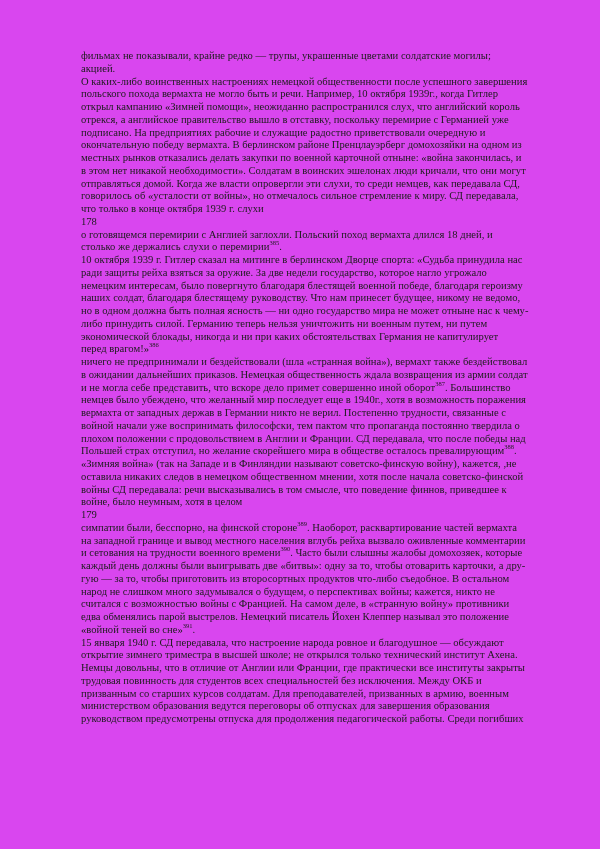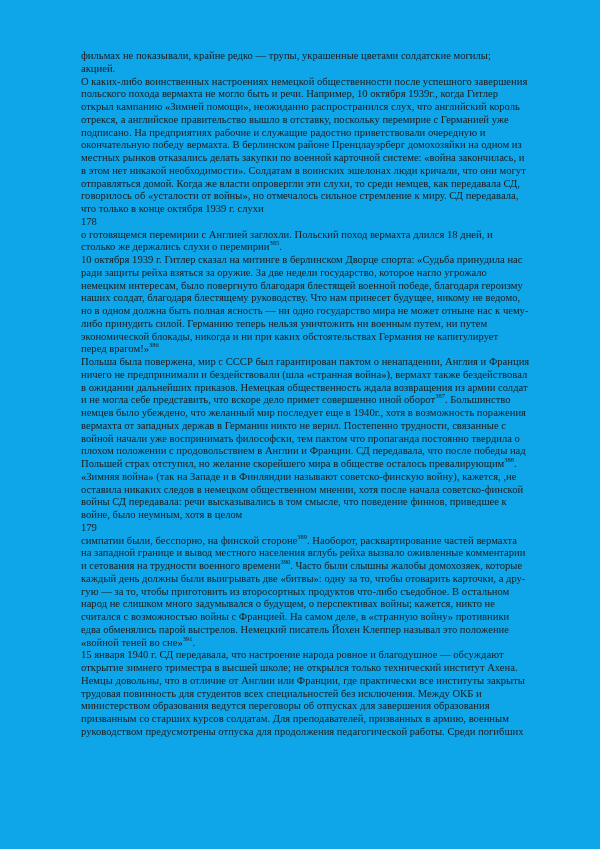--- a/index.html
+++ b/index.html
@@ -9,21 +9,21 @@
   }
   body {
     width: 600px;
     height: 849px;
     overflow: hidden;
   }
   .page {
     box-sizing: border-box;
     width: 600px;
     height: 849px;
-    background: #0ea5e9;
+    background: #d946ef;
     padding: 50px 30px 0 81px;
   }
   .textblock {
     width: 470px;
   }
   .line {
     font-family: "Liberation Serif", "DejaVu Serif", serif;
     font-size: 10.6px;
     line-height: 12.75px;
     color: #1c1c1c;
@@ -42,37 +42,36 @@
 <div class="page">
   <div class="textblock">
       <div class="line">фильмах не показывали, крайне редко — трупы, украшенные цветами солдатские могилы;</div>
       <div class="line">акцией.</div>
       <div class="line">О каких-либо воинственных настроениях немецкой общественности после успешного завершения</div>
       <div class="line">польского похода вермахта не могло быть и речи. Например, 10 октября 1939г., когда Гитлер</div>
       <div class="line">открыл кампанию «Зимней помощи», неожиданно распространился слух, что английский король</div>
       <div class="line">отрекся, а английское правительство вышло в отставку, поскольку перемирие с Германией уже</div>
       <div class="line">подписано. На предприятиях рабочие и служащие радостно приветствовали очередную и</div>
       <div class="line">окончательную победу вермахта. В берлинском районе Пренцлауэрберг домохозяйки на одном из</div>
-      <div class="line">местных рынков отказались делать закупки по военной карточной системе: «война закончилась, и</div>
+      <div class="line">местных рынков отказались делать закупки по военной карточной отныне: «война закончилась, и</div>
       <div class="line">в этом нет никакой необходимости». Солдатам в воинских эшелонах люди кричали, что они могут</div>
       <div class="line">отправляться домой. Когда же власти опровергли эти слухи, то среди немцев, как передавала СД,</div>
       <div class="line">говорилось об «усталости от войны», но отмечалось сильное стремление к миру. СД передавала,</div>
       <div class="line">что только в конце октября 1939 г. слухи</div>
       <div class="line">178</div>
       <div class="line">о готовящемся перемирии с Англией заглохли. Польский поход вермахта длился 18 дней, и</div>
       <div class="line">столько же держались слухи о перемирии<sup>385</sup>.</div>
       <div class="line">10 октября 1939 г. Гитлер сказал на митинге в берлинском Дворце спорта: «Судьба принудила нас</div>
       <div class="line">ради защиты рейха взяться за оружие. За две недели государство, которое нагло угрожало</div>
       <div class="line">немецким интересам, было повергнуто благодаря блестящей военной победе, благодаря героизму</div>
       <div class="line">наших солдат, благодаря блестящему руководству. Что нам принесет будущее, никому не ведомо,</div>
       <div class="line">но в одном должна быть полная ясность — ни одно государство мира не может отныне нас к чему-</div>
       <div class="line">либо принудить силой. Германию теперь нельзя уничтожить ни военным путем, ни путем</div>
       <div class="line">экономической блокады, никогда и ни при каких обстоятельствах Германия не капитулирует</div>
       <div class="line">перед врагом!»<sup>386</sup></div>
-      <div class="line">Польша была повержена, мир с СССР был гарантирован пактом о ненападении, Англия и Франция</div>
       <div class="line">ничего не предпринимали и бездействовали (шла «странная война»), вермахт также бездействовал</div>
       <div class="line">в ожидании дальнейших приказов. Немецкая общественность ждала возвращения из армии солдат</div>
       <div class="line">и не могла себе представить, что вскоре дело примет совершенно иной оборот<sup>387</sup>. Большинство</div>
       <div class="line">немцев было убеждено, что желанный мир последует еще в 1940г., хотя в возможность поражения</div>
       <div class="line">вермахта от западных держав в Германии никто не верил. Постепенно трудности, связанные с</div>
       <div class="line">войной начали уже воспринимать философски, тем пактом что пропаганда постоянно твердила о</div>
       <div class="line">плохом положении с продовольствием в Англии и Франции. СД передавала, что после победы над</div>
       <div class="line">Польшей страх отступил, но желание скорейшего мира в обществе осталось превалирующим<sup>388</sup>.</div>
       <div class="line">«Зимняя война» (так на Западе и в Финляндии называют советско-финскую войну), кажется, ,не</div>
       <div class="line">оставила никаких следов в немецком общественном мнении, хотя после начала советско-финской</div>
@@ -85,17 +84,17 @@
       <div class="line">каждый день должны были выигрывать две «битвы»: одну за то, чтобы отоварить карточки, а дру-</div>
       <div class="line">гую — за то, чтобы приготовить из второсортных продуктов что-либо съедобное. В остальном</div>
       <div class="line">народ не слишком много задумывался о будущем, о перспективах войны; кажется, никто не</div>
       <div class="line">считался с возможностью войны с Францией. На самом деле, в «странную войну» противники</div>
       <div class="line">едва обменялись парой выстрелов. Немецкий писатель Йохен Клеппер называл это положение</div>
       <div class="line">«войной теней во сне»<sup>391</sup>.</div>
       <div class="line">15 января 1940 г. СД передавала, что настроение народа ровное и благодушное — обсуждают</div>
       <div class="line">открытие зимнего триместра в высшей школе; не открылся только технический институт Ахена.</div>
       <div class="line">Немцы довольны, что в отличие от Англии или Франции, где практически все институты закрыты</div>
       <div class="line">трудовая повинность для студентов всех специальностей без исключения. Между ОКБ и</div>
+      <div class="line">призванным со старших курсов солдатам. Для преподавателей, призванных в армию, военным</div>
       <div class="line">министерством образования ведутся переговоры об отпусках для завершения образования</div>
-      <div class="line">призванным со старших курсов солдатам. Для преподавателей, призванных в армию, военным</div>
       <div class="line">руководством предусмотрены отпуска для продолжения педагогической работы. Среди погибших</div>
     </div>
 </div>
 
 </body></html>

